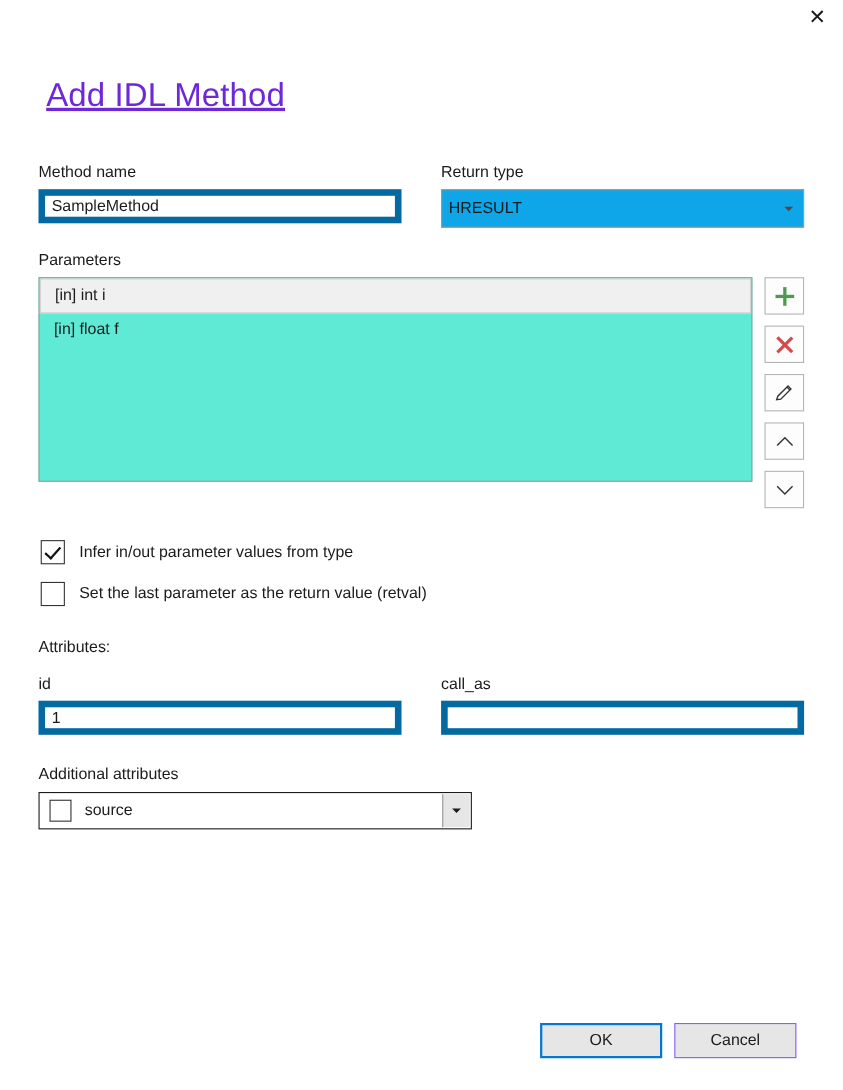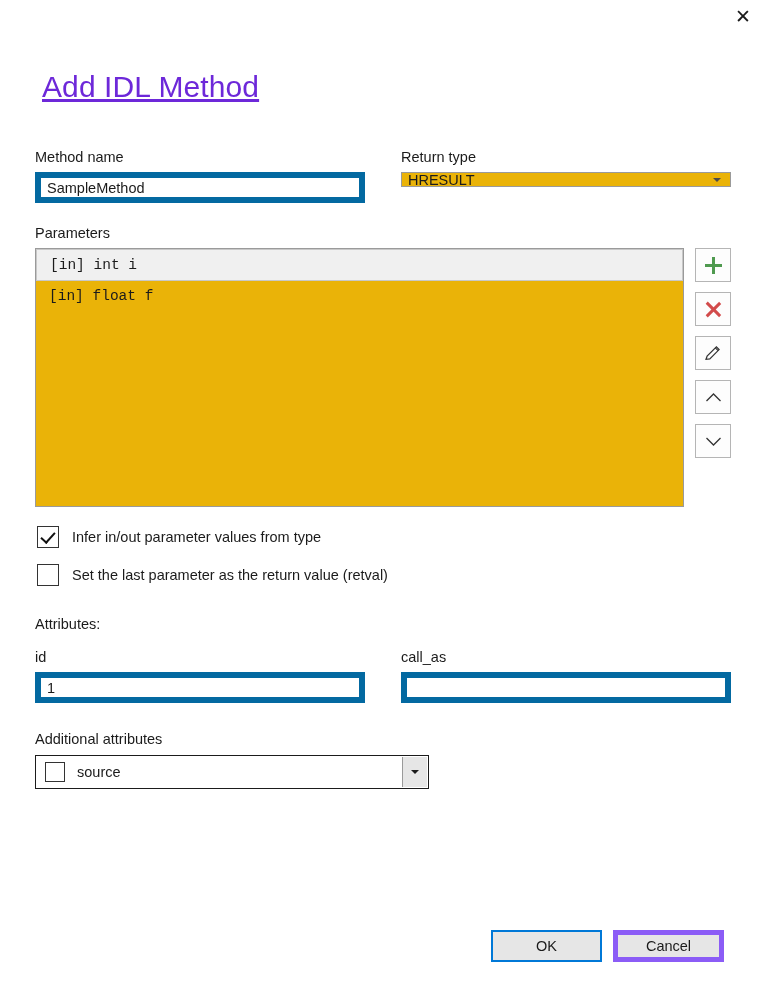--- a/index.html
+++ b/index.html
@@ -83,24 +83,24 @@
     font-family: "Liberation Sans", sans-serif;
     font-size: 14.5px;
     color: #1b1b1b;
     padding: 0 6px;
     outline: none;
     border-radius: 0;
   }
   .combo {
     position: relative;
     width: 100%;
-    height: 15px;
+    height: 35px;
     box-sizing: border-box;
     border: 1px solid #9a9a9a;
-    background: #eab308;
+    background: #0ea5e9;
     display: flex;
     align-items: center;
     font-size: 14.5px;
     color: #1b1b1b;
     padding: 0 6px;
     cursor: default;
   }
   .combo .arrow {
     position: absolute;
     right: 9px;
@@ -113,27 +113,26 @@
     border-top: 4.5px solid #4a4a4a;
   }
   .params-section { margin-top: 22px; }
   .params-wrap {
     display: flex;
     align-items: flex-start;
     margin-top: 7px;
   }
   .listbox {
     width: 652px;
-    height: 259px;
+    height: 186px;
     box-sizing: border-box;
     border: 1px solid #9a9a9a;
-    background: #eab308;
+    background: #5eead4;
     overflow: hidden;
     padding-top: 0;
-    font-family: Liberation Mono, monospace;
   }
   .list-item {
     height: 30px;
     display: flex;
     align-items: center;
     padding-left: 13px;
     font-size: 14.5px;
     color: #1b1b1b;
     cursor: default;
   }
@@ -294,21 +293,21 @@
     display: flex;
   }
   .dlg-btn {
     width: 111px;
     height: 32px;
     box-sizing: border-box;
     font-family: "Liberation Sans", sans-serif;
     font-size: 14.5px;
     color: #1b1b1b;
     background: #e6e6e6;
-    border: 5px solid #8b5cf6;
+    border: 1px solid #8b5cf6;
     cursor: pointer;
     border-radius: 0;
     padding: 0;
   }
   .dlg-btn.primary {
     border: 2px solid #0078d7;
     background: #e6e6e6;
     margin-right: 11px;
   }
 </style>

